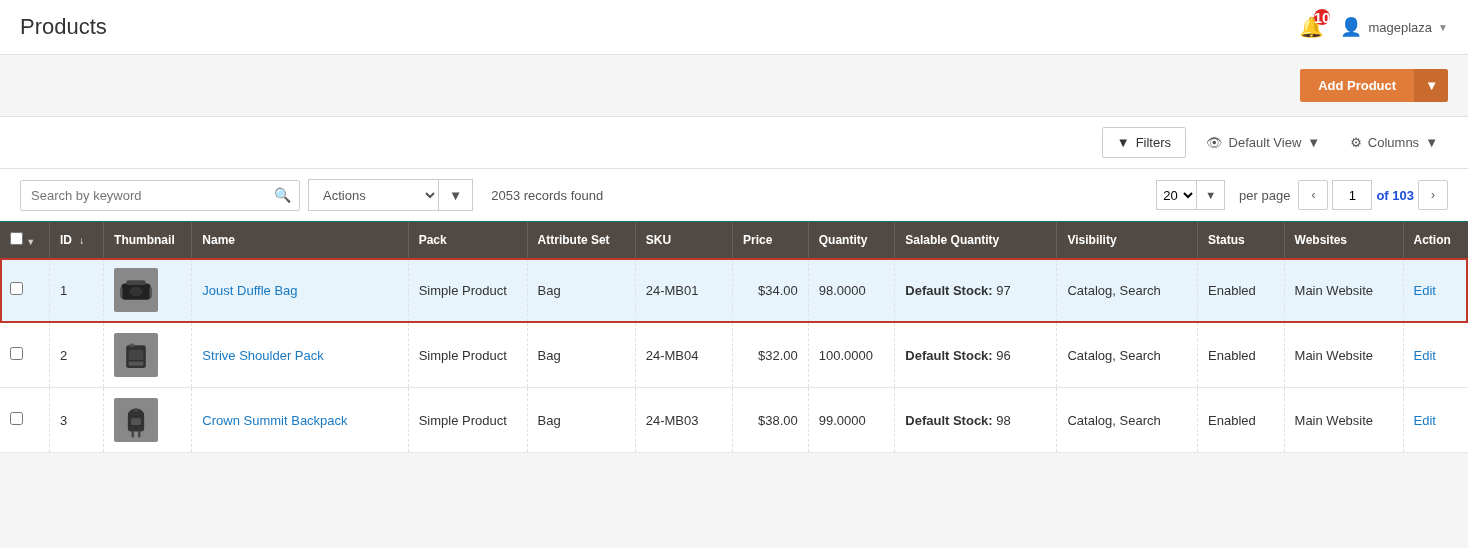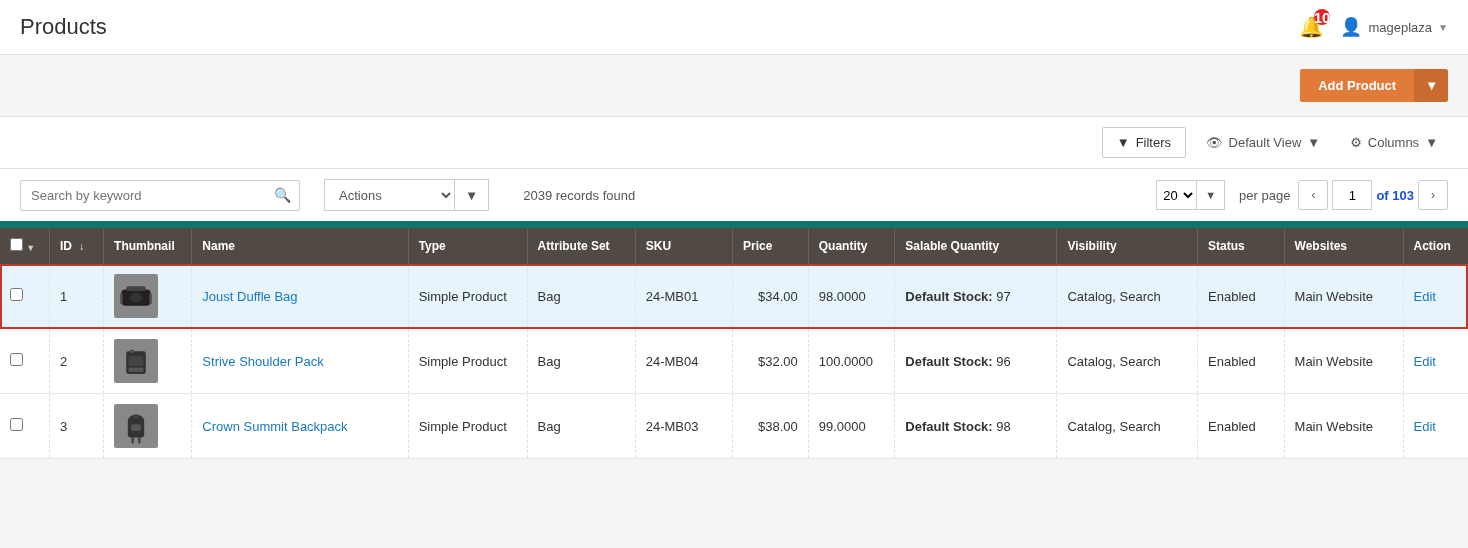--- a/index.html
+++ b/index.html
@@ -141,22 +141,22 @@
       cursor: pointer;
       font-size: 13px;
       color: #555;
     }
 
     .search-actions-bar {
       background: #fff;
       padding: 10px 20px;
       display: flex;
       align-items: center;
-      gap: 24px;
-      border-bottom: 7px solid #0f766e;
+      gap: 8px;
+      border-bottom: 1px solid #0f766e;
     }
     .search-input-wrap {
       position: relative;
       width: 280px;
     }
     .search-input {
       width: 100%;
       padding: 7px 32px 7px 10px;
       border: 1px solid #ccc;
       border-radius: 2px;
@@ -407,21 +407,21 @@
 
   <div class="actions-wrap">
     <select class="actions-select">
       <option>Actions</option>
     </select>
     <button class="actions-dropdown-btn">
       <span>▼</span>
     </button>
   </div>
 
-  <span class="records-found">2039 records found</span>
+  <span class="records-found">2053 records found</span>
 
   <div class="pagination-wrap">
     <div class="per-page-select-wrap">
       <select class="per-page-select">
         <option>20</option>
       </select>
       <button class="per-page-dropdown-btn">
         <span>▼</span>
       </button>
     </div>
@@ -446,21 +446,21 @@
         <span>ID</span>
         <span class="sort-icon sort-icon-active">↓</span>
       </th>
       <th class="thumb-col">
         <span>Thumbnail</span>
       </th>
       <th class="name-col">
         <span>Name</span>
       </th>
       <th class="type-col">
-        <span>Type</span>
+        <span>Pack</span>
       </th>
       <th class="attrset-col">
         <span>Attribute Set</span>
       </th>
       <th class="sku-col">
         <span>SKU</span>
       </th>
       <th class="price-col">
         <span>Price</span>
       </th>

